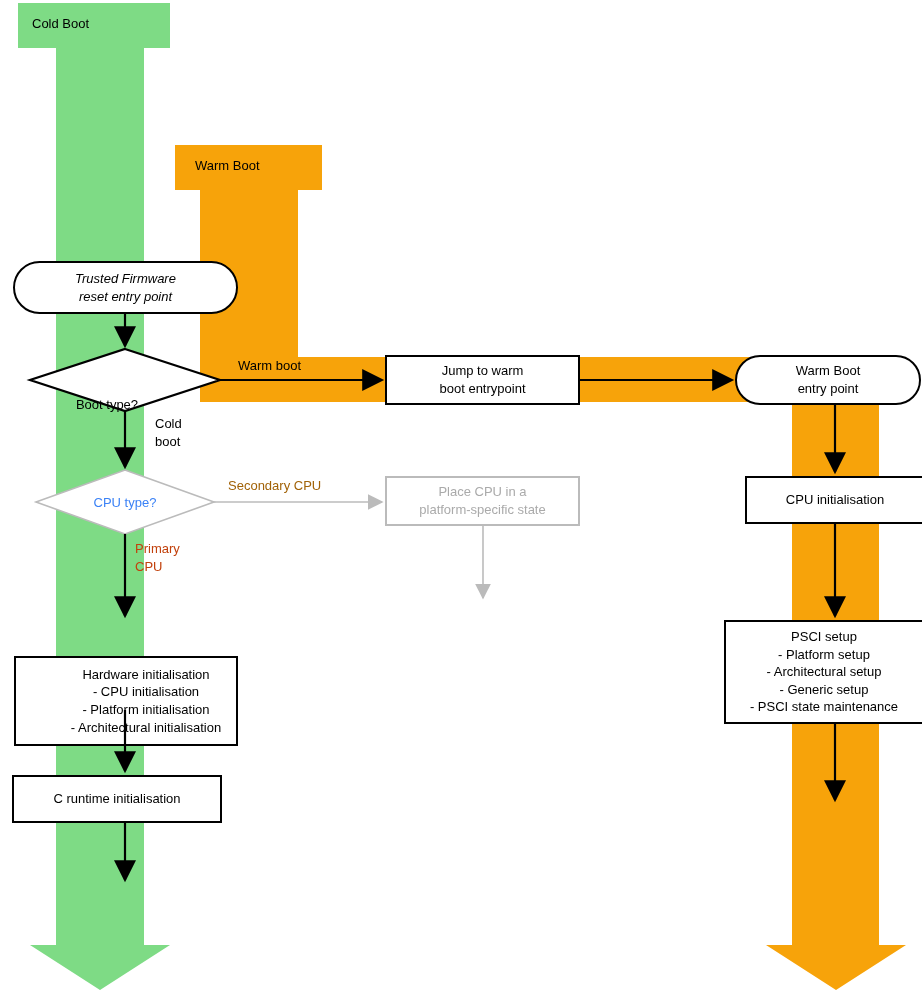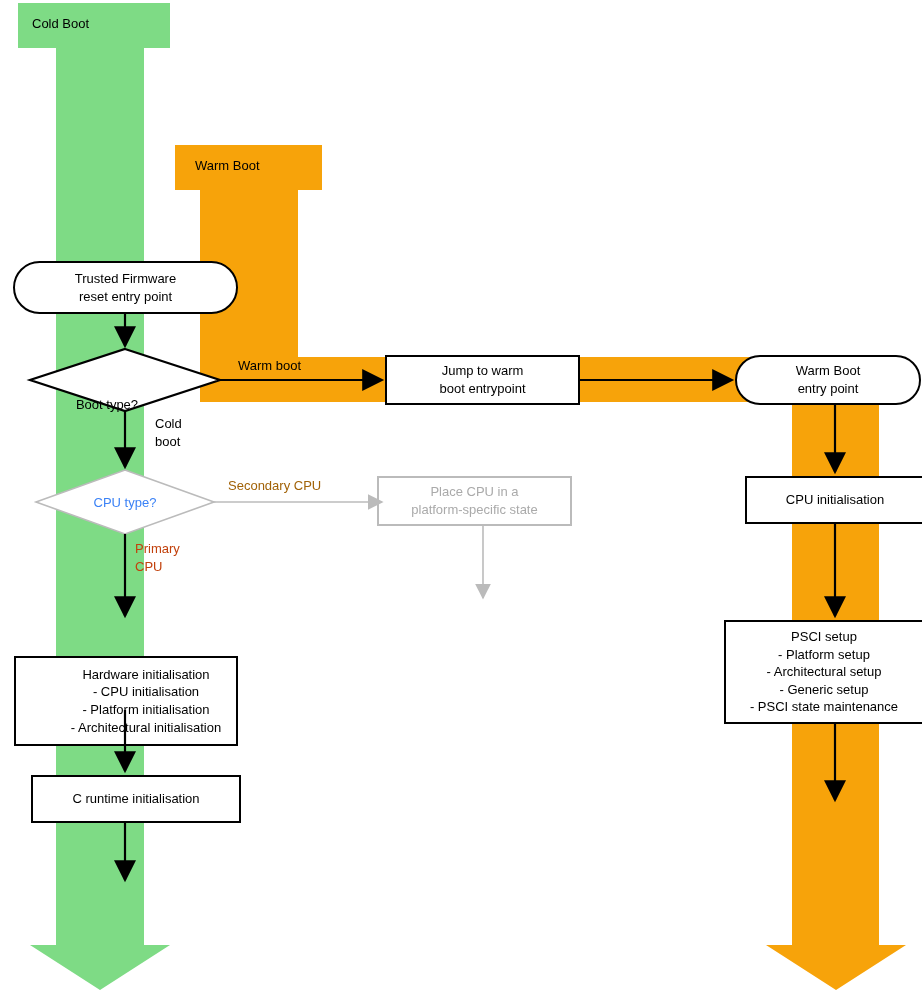--- a/index.html
+++ b/index.html
@@ -52,21 +52,21 @@
   <path d="M 18 3 L 170 3 L 170 48 L 144 48 L 144 945 L 170 945 L 100 990 L 30 945 L 56 945 L 56 48 L 18 48 Z" fill="#7edb85"></path>
 
   <path d="M 175 145 L 322 145 L 322 190 L 298 190 L 298 400 L 200 400 L 200 190 L 175 190 Z" fill="#f7a30a"></path>
 
   <path d="M 200 357 L 879 357 L 879 945 L 906 945 L 836 990 L 766 945 L 792 945 L 792 402 L 200 402 Z" fill="#f7a30a"></path>
 </svg>
 
 <div class="label" style="left:32px; top:15px; font-weight:500;">Cold Boot</div>
 <div class="label" style="left:195px; top:157px; font-weight:500;">Warm Boot</div>
 
-<div class="box stadium" style="left:13px; top:261px; width:225px; height:53px;">
+<div class="box stadium" style="left:13px; top:261px; width:225px; height:53px;font-style:italic;">
   <span style="white-space:pre-line;">Trusted Firmware
 reset entry point</span>
 </div>
 
 <svg class="canvas">
   <polygon points="125,349 220,380 125,411 30,380" fill="#fff" stroke="#000" stroke-width="2.2"></polygon>
 </svg>
 <div class="label" style="left:64px; top:372px; width:86px;margin-top:24px;">Boot type?</div>
 
 <div class="label" style="left:238px; top:357px; text-align:left;">Warm boot</div>
@@ -85,33 +85,33 @@
 
 <svg class="canvas">
   <polygon points="125,470 214,502 125,534 36,502" fill="#fff" stroke="#bbb" stroke-width="1.6"></polygon>
 </svg>
 <div class="label" style="left:82px; top:494px; width:86px; color:#3b82f6;">CPU type?</div>
 
 <div class="label" style="left:228px; top:477px; color:#a16207;">Secondary CPU</div>
 <div class="label" style="left:135px; top:540px; text-align:left; color:#c2410c; white-space:pre-line;">Primary
 CPU</div>
 
-<div class="box box-grey" style="left:377px; top:476px; width:195px; height:50px;">
+<div class="box box-grey" style="left:385px; top:476px; width:195px; height:50px;">
   <span style="white-space:pre-line;">Place CPU in a
 platform-specific state</span>
 </div>
 
 <div class="box" style="left:14px; top:656px; width:224px; height:90px; text-align:center;padding-left:48px;">
   <span style="white-space:pre-line;">Hardware initialisation
 - CPU initialisation
 - Platform initialisation
 - Architectural initialisation</span>
 </div>
 
-<div class="box" style="left:31px; top:775px; width:210px; height:48px;">
+<div class="box" style="left:12px; top:775px; width:210px; height:48px;">
   <span>C runtime initialisation</span>
 </div>
 
 <div class="box" style="left:745px; top:476px; width:180px; height:48px;">
   <span>CPU initialisation</span>
 </div>
 
 <div class="box" style="left:724px; top:620px; width:200px; height:104px;">
   <span style="white-space:pre-line;">PSCI setup
 - Platform setup

